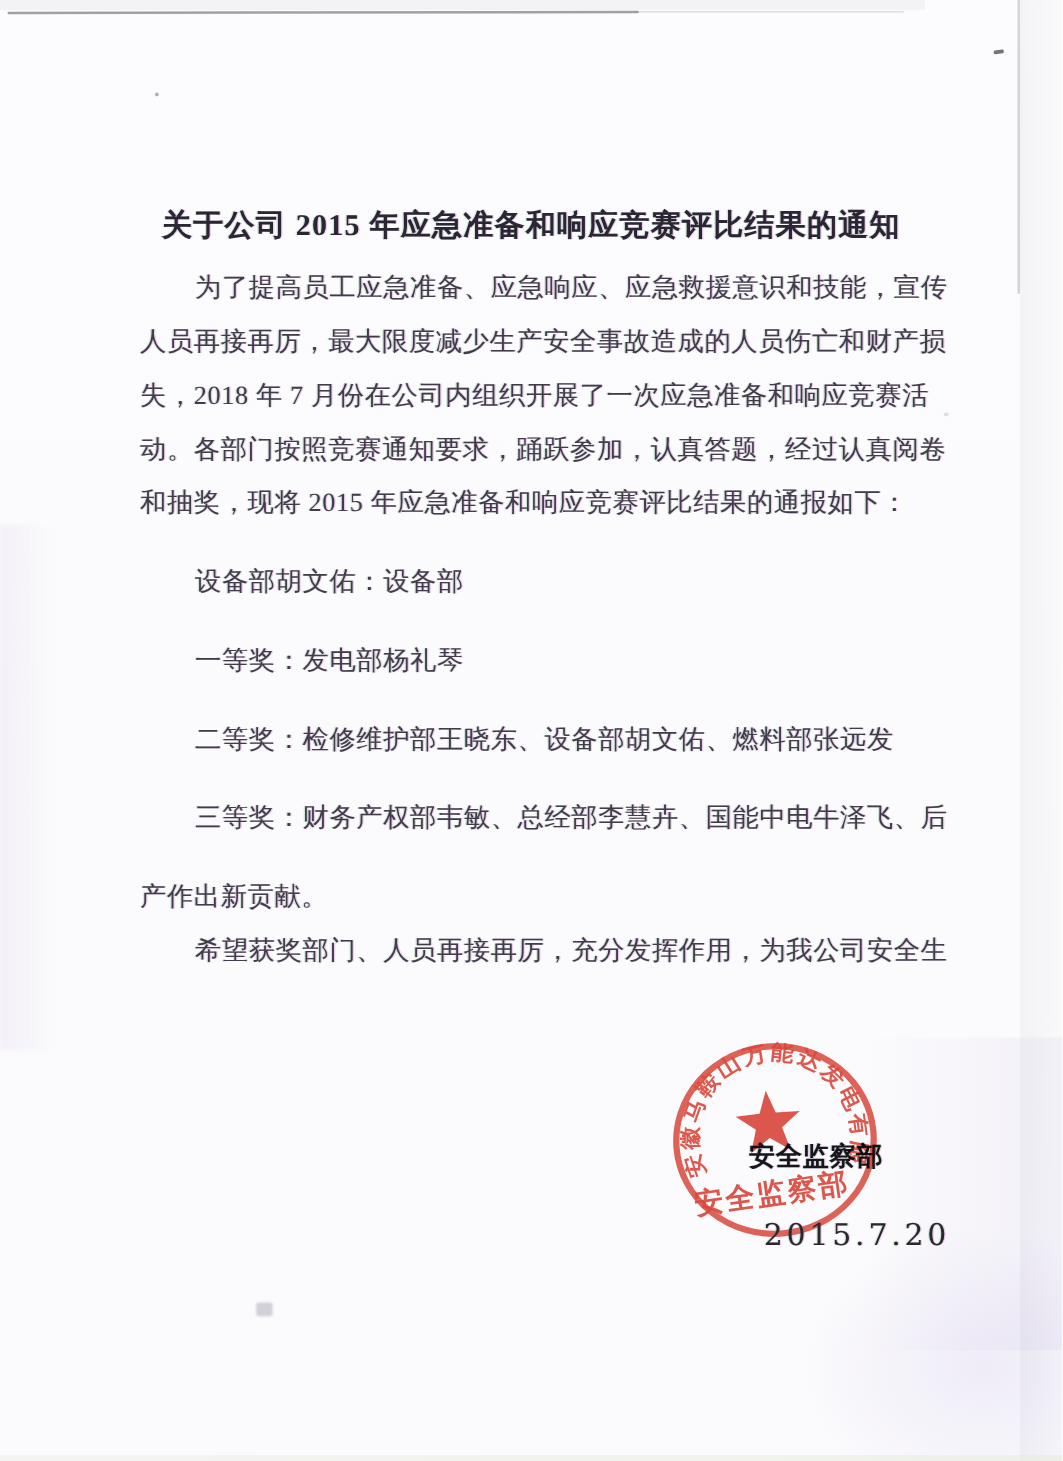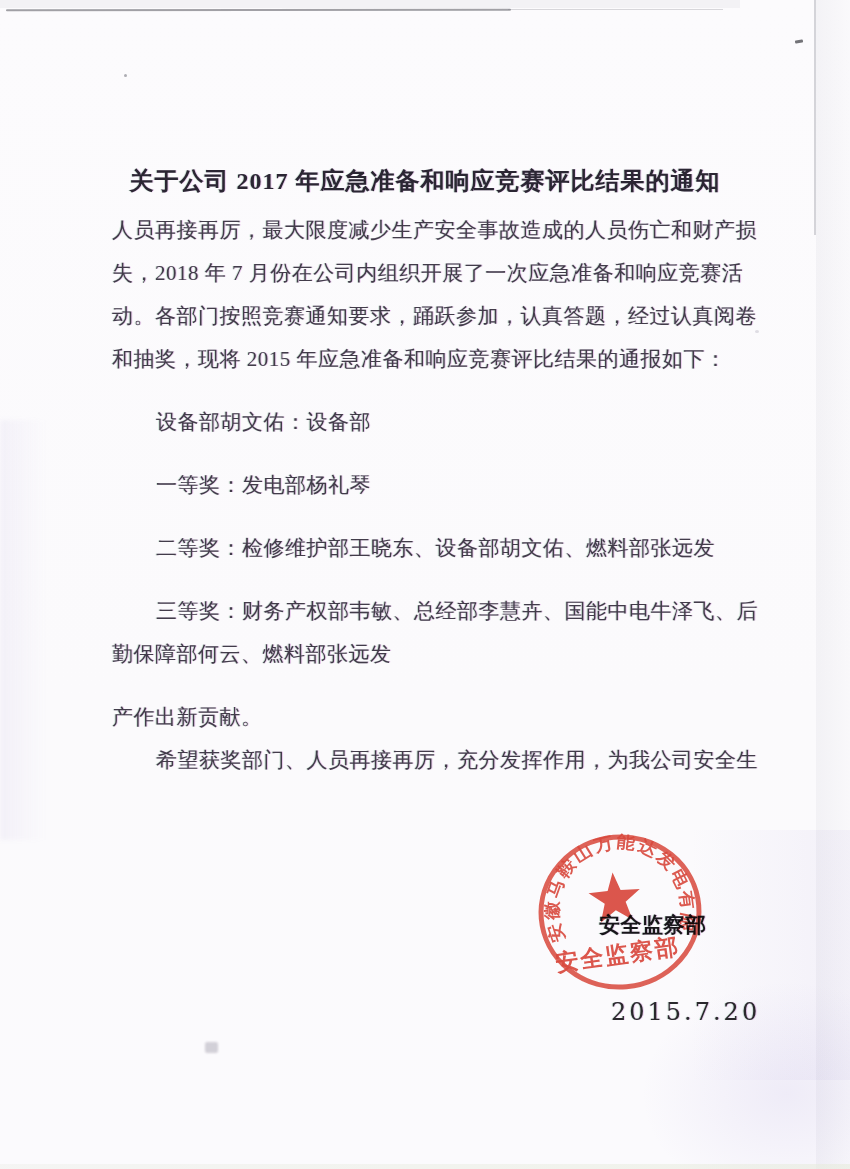--- a/index.html
+++ b/index.html
@@ -66,21 +66,20 @@
   .sig-dept {
     position:absolute; left:599px; top:912px;
     font-size:21px; line-height:26px; font-weight:bold;
     color:#17161a; letter-spacing:.5px; white-space:nowrap;
   }
   .sig-date {
     position:absolute; left:611px; top:975px;
     font-size:24px; line-height:26px;
     color:#2a282d; letter-spacing:3px; white-space:nowrap;
     font-family:"DejaVu Serif","Liberation Serif",serif;
-    margin-top:24px;
   }
 
   
   .stamp {
     position:absolute; left:534px; top:826px;
     width:172px; height:172px;
     mix-blend-mode:multiply;
     opacity:.92;
     transform:rotate(-5deg);
   }
@@ -97,41 +96,41 @@
   <div class="artifact right-band"></div>
   <div class="artifact dash-tr"></div>
   <div class="artifact speck-1"></div>
   <div class="artifact speck-2"></div>
   <div class="artifact speck-3"></div>
   <div class="artifact shade-br"></div>
   <div class="artifact shade-br2"></div>
   <div class="artifact shade-left"></div>
   <div class="artifact bottom-strip"></div>
 
-  <h1 class="title ink-fringe">关于公司 2017 年应急准备和响应竞赛评比结果的通知</h1>
+  <h1 class="title ink-fringe">关于公司 2015 年应急准备和响应竞赛评比结果的通知</h1>
 
   <div class="doc-body ink-fringe" id="doc-body">
       <div class="para">
+        <div class="line first">为了提高员工应急准备、应急响应、应急救援意识和技能，宣传</div>
         <div class="line">人员再接再厉，最大限度减少生产安全事故造成的人员伤亡和财产损</div>
         <div class="line">失，2018 年 7 月份在公司内组织开展了一次应急准备和响应竞赛活</div>
         <div class="line">动。各部门按照竞赛通知要求，踊跃参加，认真答题，经过认真阅卷</div>
         <div class="line">和抽奖，现将 2015 年应急准备和响应竞赛评比结果的通报如下：</div>
       </div>
       <div class="para">
         <div class="line first">设备部胡文佑：设备部</div>
       </div>
       <div class="para">
         <div class="line first">一等奖：发电部杨礼琴</div>
       </div>
       <div class="para">
         <div class="line first">二等奖：检修维护部王晓东、设备部胡文佑、燃料部张远发</div>
       </div>
       <div class="para">
         <div class="line first">三等奖：财务产权部韦敏、总经部李慧卉、国能中电牛泽飞、后</div>
-        <div class="line">勤保障部何云、燃料部张远发</div>
       </div>
       <div class="para">
         <div class="line">产作出新贡献。</div>
         <div class="line first">希望获奖部门、人员再接再厉，充分发挥作用，为我公司安全生</div>
       </div>
     </div>
 
   <div class="sig-dept ink-fringe">安全监察部</div>
 
   <svg class="stamp" viewBox="0 0 172 172">

